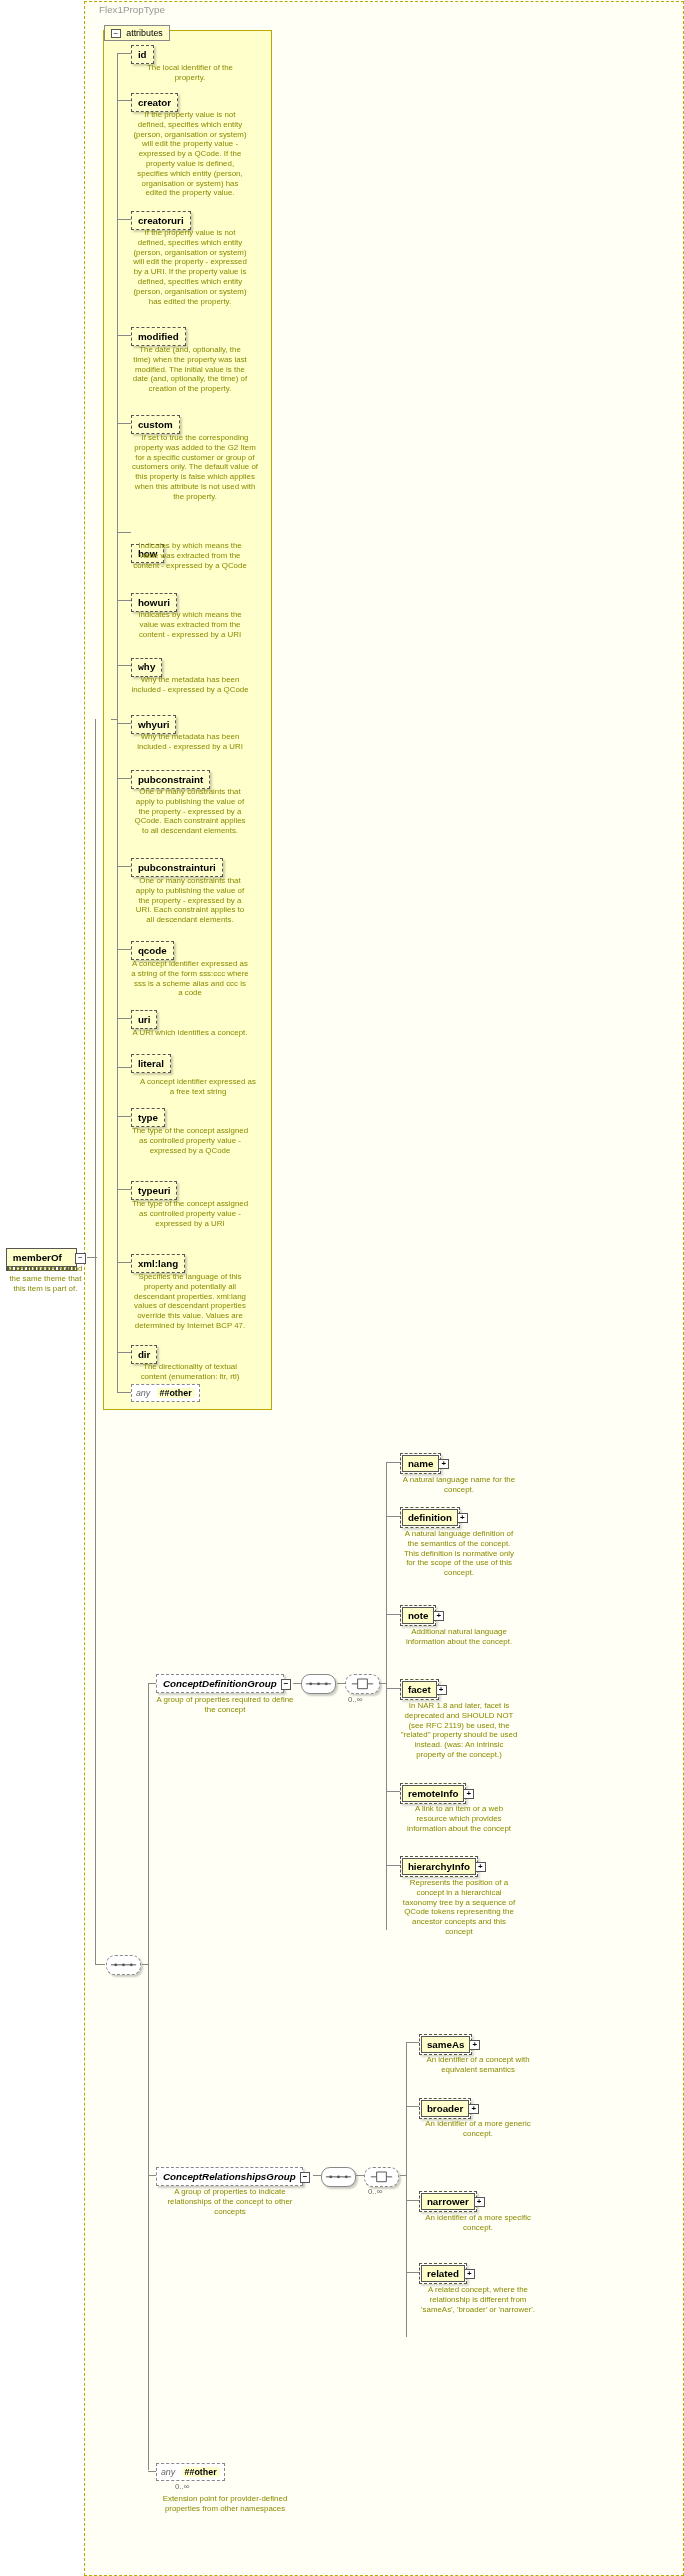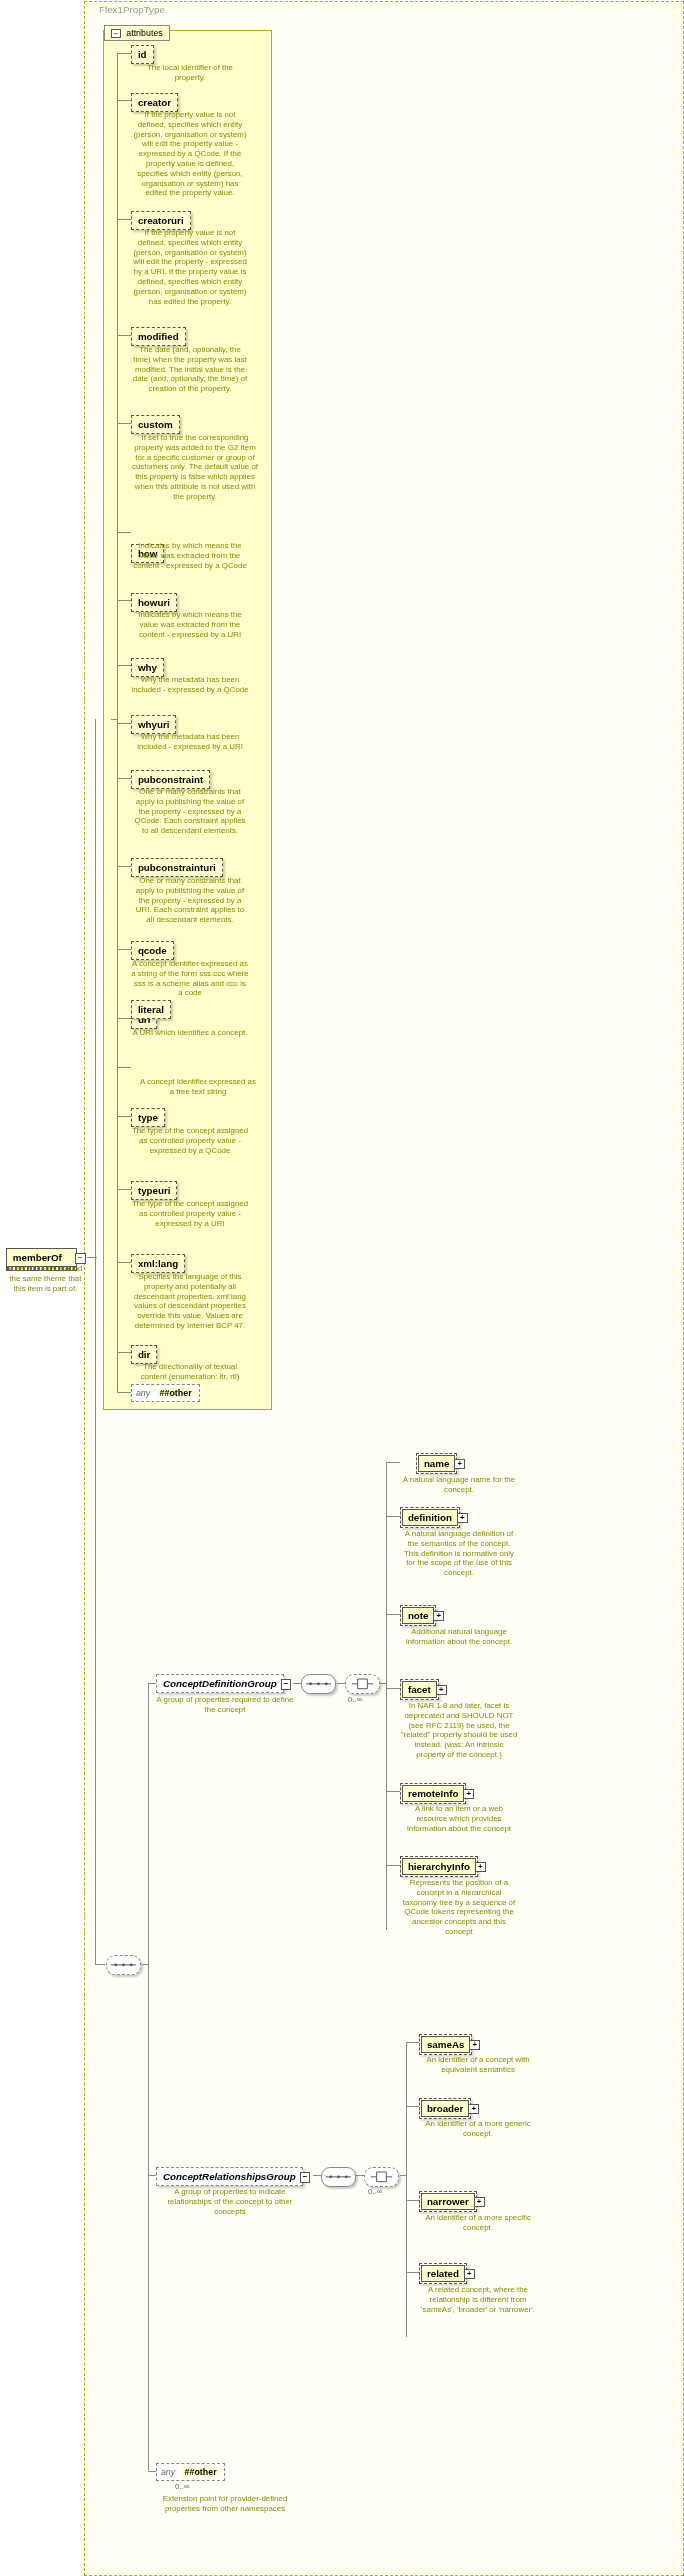--- a/index.html
+++ b/index.html
@@ -229,21 +229,21 @@
 
   <div class="hline" style="left:117px; top:532px; width:13.8px;"></div>
   <div class="node-box optional attr shadow" style="left:131px; top:544px;"><span class="label">how</span></div>
   <div class="node-doc" style="left:131px; top:541px;">Indicates by which means the value was extracted from the content - expressed by a QCode</div>
 
   <div class="hline" style="left:117px; top:600px; width:13.8px;"></div>
   <div class="node-box optional attr shadow" style="left:131px; top:593px;"><span class="label">howuri</span></div>
   <div class="node-doc" style="left:131px; top:610px;">Indicates by which means the value was extracted from the content - expressed by a URI</div>
 
   <div class="hline" style="left:117px; top:665px; width:13.8px;"></div>
-  <div class="node-box optional attr shadow" style="left:131px; top:658px;"><span class="label">why</span></div>
+  <div class="node-box optional attr shadow" style="left:131px; top:658px;font-family:Liberation Mono, monospace;"><span class="label">why</span></div>
   <div class="node-doc" style="left:131px; top:675px;">Why the metadata has been included - expressed by a QCode</div>
 
   <div class="hline" style="left:117px; top:723px; width:13.8px;"></div>
   <div class="node-box optional attr shadow" style="left:131px; top:715px;"><span class="label">whyuri</span></div>
   <div class="node-doc" style="left:131px; top:732px;">Why the metadata has been included - expressed by a URI</div>
 
   <div class="hline" style="left:117px; top:778px; width:13.8px;"></div>
   <div class="node-box optional attr shadow" style="left:131px; top:770px;"><span class="label">pubconstraint</span></div>
   <div class="node-doc" style="left:131px; top:787px;">One or many constraints that apply to publishing the value of the property - expressed by a QCode. Each constraint applies to all descendant elements.</div>
 
@@ -253,21 +253,21 @@
 
   <div class="hline" style="left:117px; top:949px; width:13.8px;"></div>
   <div class="node-box optional attr shadow" style="left:131px; top:941px;"><span class="label">qcode</span></div>
   <div class="node-doc" style="left:131px; top:959px;">A concept identifier expressed as a string of the form sss:ccc where sss is a scheme alias and ccc is a code</div>
 
   <div class="hline" style="left:117px; top:1018px; width:13.8px;"></div>
   <div class="node-box optional attr shadow" style="left:131px; top:1010px;"><span class="label">uri</span></div>
   <div class="node-doc" style="left:131px; top:1028px;">A URI which identifies a concept.</div>
 
   <div class="hline" style="left:117px; top:1067px; width:13.8px;"></div>
-  <div class="node-box optional attr shadow" style="left:131px; top:1000px;"><span class="label">literal</span></div>
+  <div class="node-box optional attr shadow" style="left:131px; top:1054px;"><span class="label">literal</span></div>
   <div class="node-doc" style="left:131px; top:1077px;margin-left:8px;">A concept identifier expressed as a free text string</div>
 
   <div class="hline" style="left:117px; top:1116px; width:13.8px;"></div>
   <div class="node-box optional attr shadow" style="left:131px; top:1108px;"><span class="label">type</span></div>
   <div class="node-doc" style="left:131px; top:1126px;">The type of the concept assigned as controlled property value - expressed by a QCode</div>
 
   <div class="hline" style="left:117px; top:1189px; width:13.8px;"></div>
   <div class="node-box optional attr shadow" style="left:131px; top:1181px;"><span class="label">typeuri</span></div>
   <div class="node-doc" style="left:131px; top:1199px;">The type of the concept assigned as controlled property value - expressed by a URI</div>
 
@@ -321,21 +321,21 @@
         <line x1="12" y1="14" x2="22" y2="14" stroke="#555"></line>
         <line x1="22" y1="4" x2="22" y2="14" stroke="#555"></line>
         <line x1="22" y1="9" x2="28" y2="9" stroke="#555"></line>
       </svg>
   </div>
   <div class="occ" style="left:348px; top:1695px;">0..∞</div>
   <div class="hline" style="left:380px; top:1683px; width:5.9px;"></div>
   <div class="vline" style="left:386px; top:1462px; height:468px;"></div>
 
   <div class="hline" style="left:386px; top:1462px; width:13.8px;"></div>
-  <div class="node-box optional shadow dbl-border" style="left:400px; top:1453px;margin-left:16px;"><span class="label">name</span><span class="plus">+</span></div>
+  <div class="node-box optional shadow dbl-border" style="left:400px; top:1453px;"><span class="label">name</span><span class="plus">+</span></div>
   <div class="node-doc" style="left:400px; top:1475px;">A natural language name for the concept.</div>
 
   <div class="hline" style="left:386px; top:1516px; width:13.8px;"></div>
   <div class="node-box optional shadow dbl-border" style="left:400px; top:1507px;"><span class="label">definition</span><span class="plus">+</span></div>
   <div class="node-doc" style="left:400px; top:1529px;">A natural language definition of the semantics of the concept. This definition is normative only for the scope of the use of this concept.</div>
 
   <div class="hline" style="left:386px; top:1614px; width:13.8px;"></div>
   <div class="node-box optional shadow dbl-border" style="left:400px; top:1605px;"><span class="label">note</span><span class="plus">+</span></div>
   <div class="node-doc" style="left:400px; top:1627px;">Additional natural language information about the concept.</div>
 

